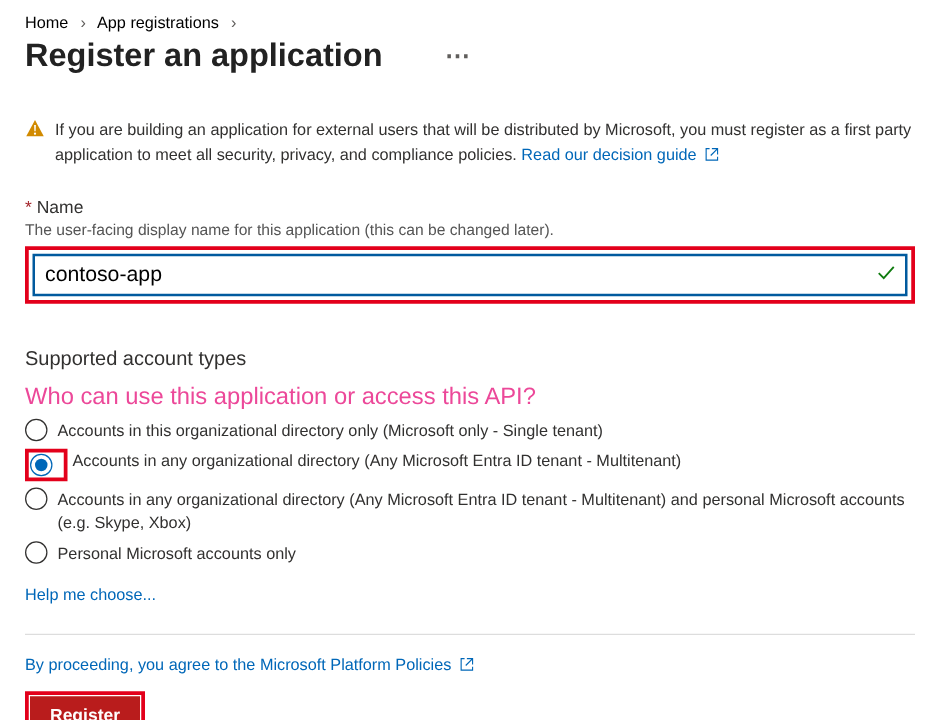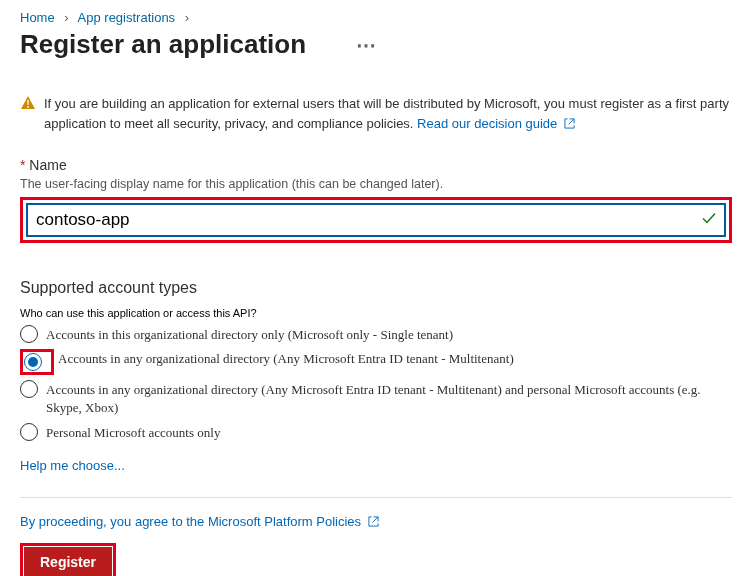--- a/index.html
+++ b/index.html
@@ -6,21 +6,21 @@
   body {
     margin: 0;
     padding: 10px 20px 20px 20px;
     font-family: "Segoe UI", -apple-system, sans-serif;
     font-size: 13px;
     color: #323130;
     background: #fff;
     width: 752px;
   }
   .breadcrumb { font-size: 13px; margin-bottom: 4px; }
-  .breadcrumb a { color: #0369a1; text-decoration: none; cursor: pointer; }
+  .breadcrumb a { color: #000000; text-decoration: none; cursor: pointer; }
   .breadcrumb .sep { color: #605e5c; padding: 0 6px; }
   h1 {
     font-size: 26px;
     font-weight: 600;
     margin: 4px 0 4px 0;
     color: #222;
     display: flex;
     align-items: center;
     gap: 36px;
   }
@@ -59,21 +59,21 @@
   .section-title { font-size: 16px; font-weight:400; margin-top: 36px; margin-bottom: 10px; color:#323130;}
   .radio-row { display:flex; align-items:flex-start; margin: 5px 0; line-height:1.4;}
   .radio-circle {
     width: 18px; height: 18px; border-radius: 50%;
     border: 1px solid #323130; flex:0 0 auto; margin-right: 8px;
     display:flex; align-items:center; justify-content:center;
     background:#fff;
   }
   .radio-circle.selected { border-color:#0067b8; }
   .radio-dot { width:10px; height:10px; border-radius:50%; background:#0067b8; }
-  .radio-text { padding-top:1px;font-family:Liberation Serif, serif; }
+  .radio-text { padding-top:1px; }
   .link { color:#0067b8; text-decoration:none; cursor:pointer; }
   hr.divider { border:none; border-top:1px solid #ddd; margin: 24px 0 16px 0; }
   .agree { color:#0067b8; font-size:13px; margin-bottom:14px;}
   .register-btn {
     background:#b91c1c; color:#fff; border:none;
     padding: 7px 16px; font-size:14px; font-weight:600;
     cursor:pointer; font-family:inherit;
   }
 </style>
 </head>
@@ -126,21 +126,21 @@
     <span class="check">
       <svg width="14" height="14" viewBox="0 0 14 14">
           <path fill="none" stroke="#107c10" stroke-width="1.5" d="M1 7l4 4L13 2"></path>
         </svg>
     </span>
   </div>
 </div>
 
 
 <div class="section-title">Supported account types</div>
-<div class="hint" style="font-size:11px;color:#000000">Who can use this application or access this API?</div>
+<div class="hint" style="font-size:19px;color:#ec4899">Who can use this application or access this API?</div>
 
 <div class="radio-row">
   <span class="radio-circle"></span>
   <span class="radio-text">Accounts in this organizational directory only (Microsoft only - Single tenant)</span>
 </div>
 
 <div class="radio-row">
   <span class="highlight-red small">
     <span class="radio-circle selected">
         <span class="radio-dot"></span>

